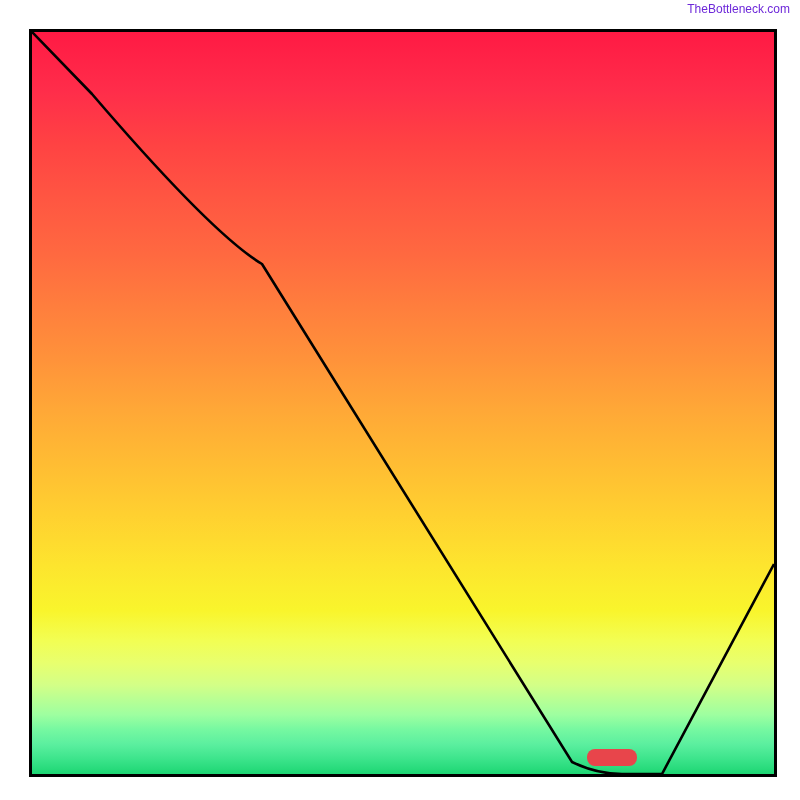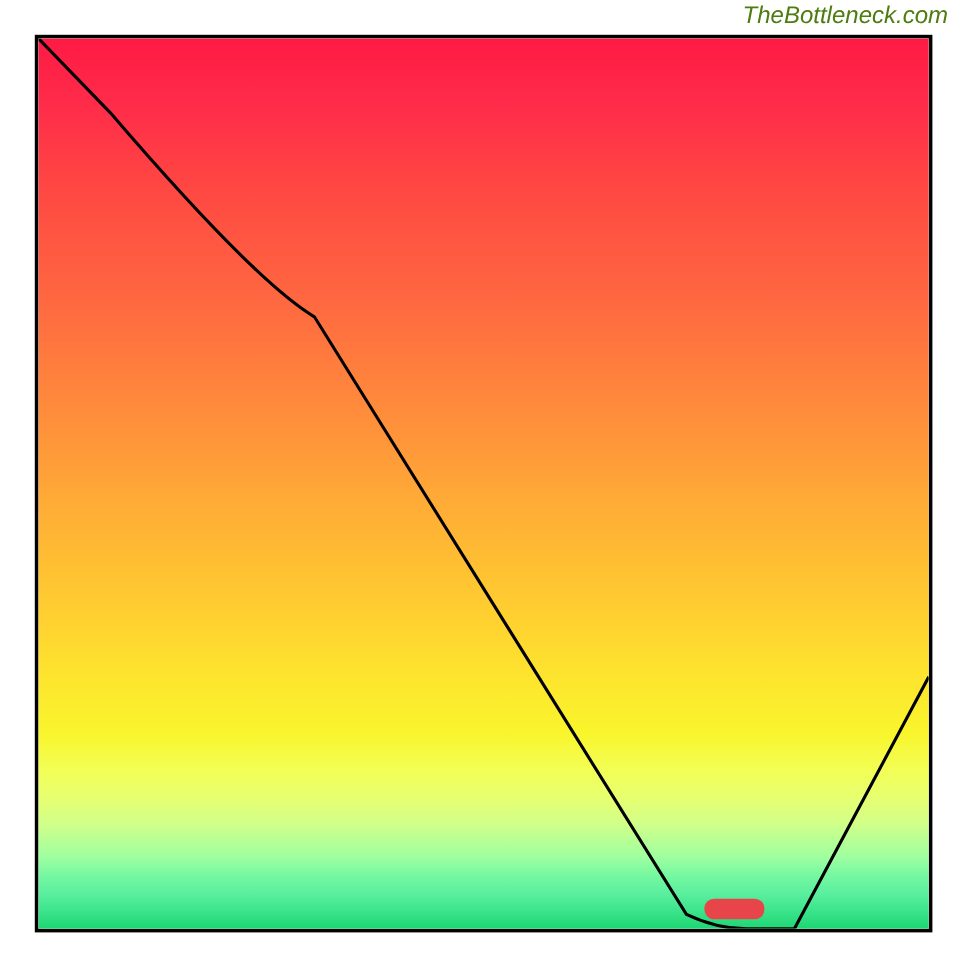--- a/index.html
+++ b/index.html
@@ -8,25 +8,24 @@
     width: 800px;
     height: 800px;
     background: #ffffff;
     font-family: Arial, sans-serif;
     position: relative;
   }
   .watermark {
     position: absolute;
     top: 2px;
     right: 10px;
-    color: #4d7c0f;
-    font-size: 20px;
+    color: #6d28d9;
+    font-size: 12px;
     font-weight: normal;
     z-index: 10;
-    font-style: italic;
   }
   .chart-container {
     position: absolute;
     left: 29px;
     top: 29px;
     width: 742px;
     height: 742px;
     border: 3px solid #000;
     overflow: hidden;
   }

